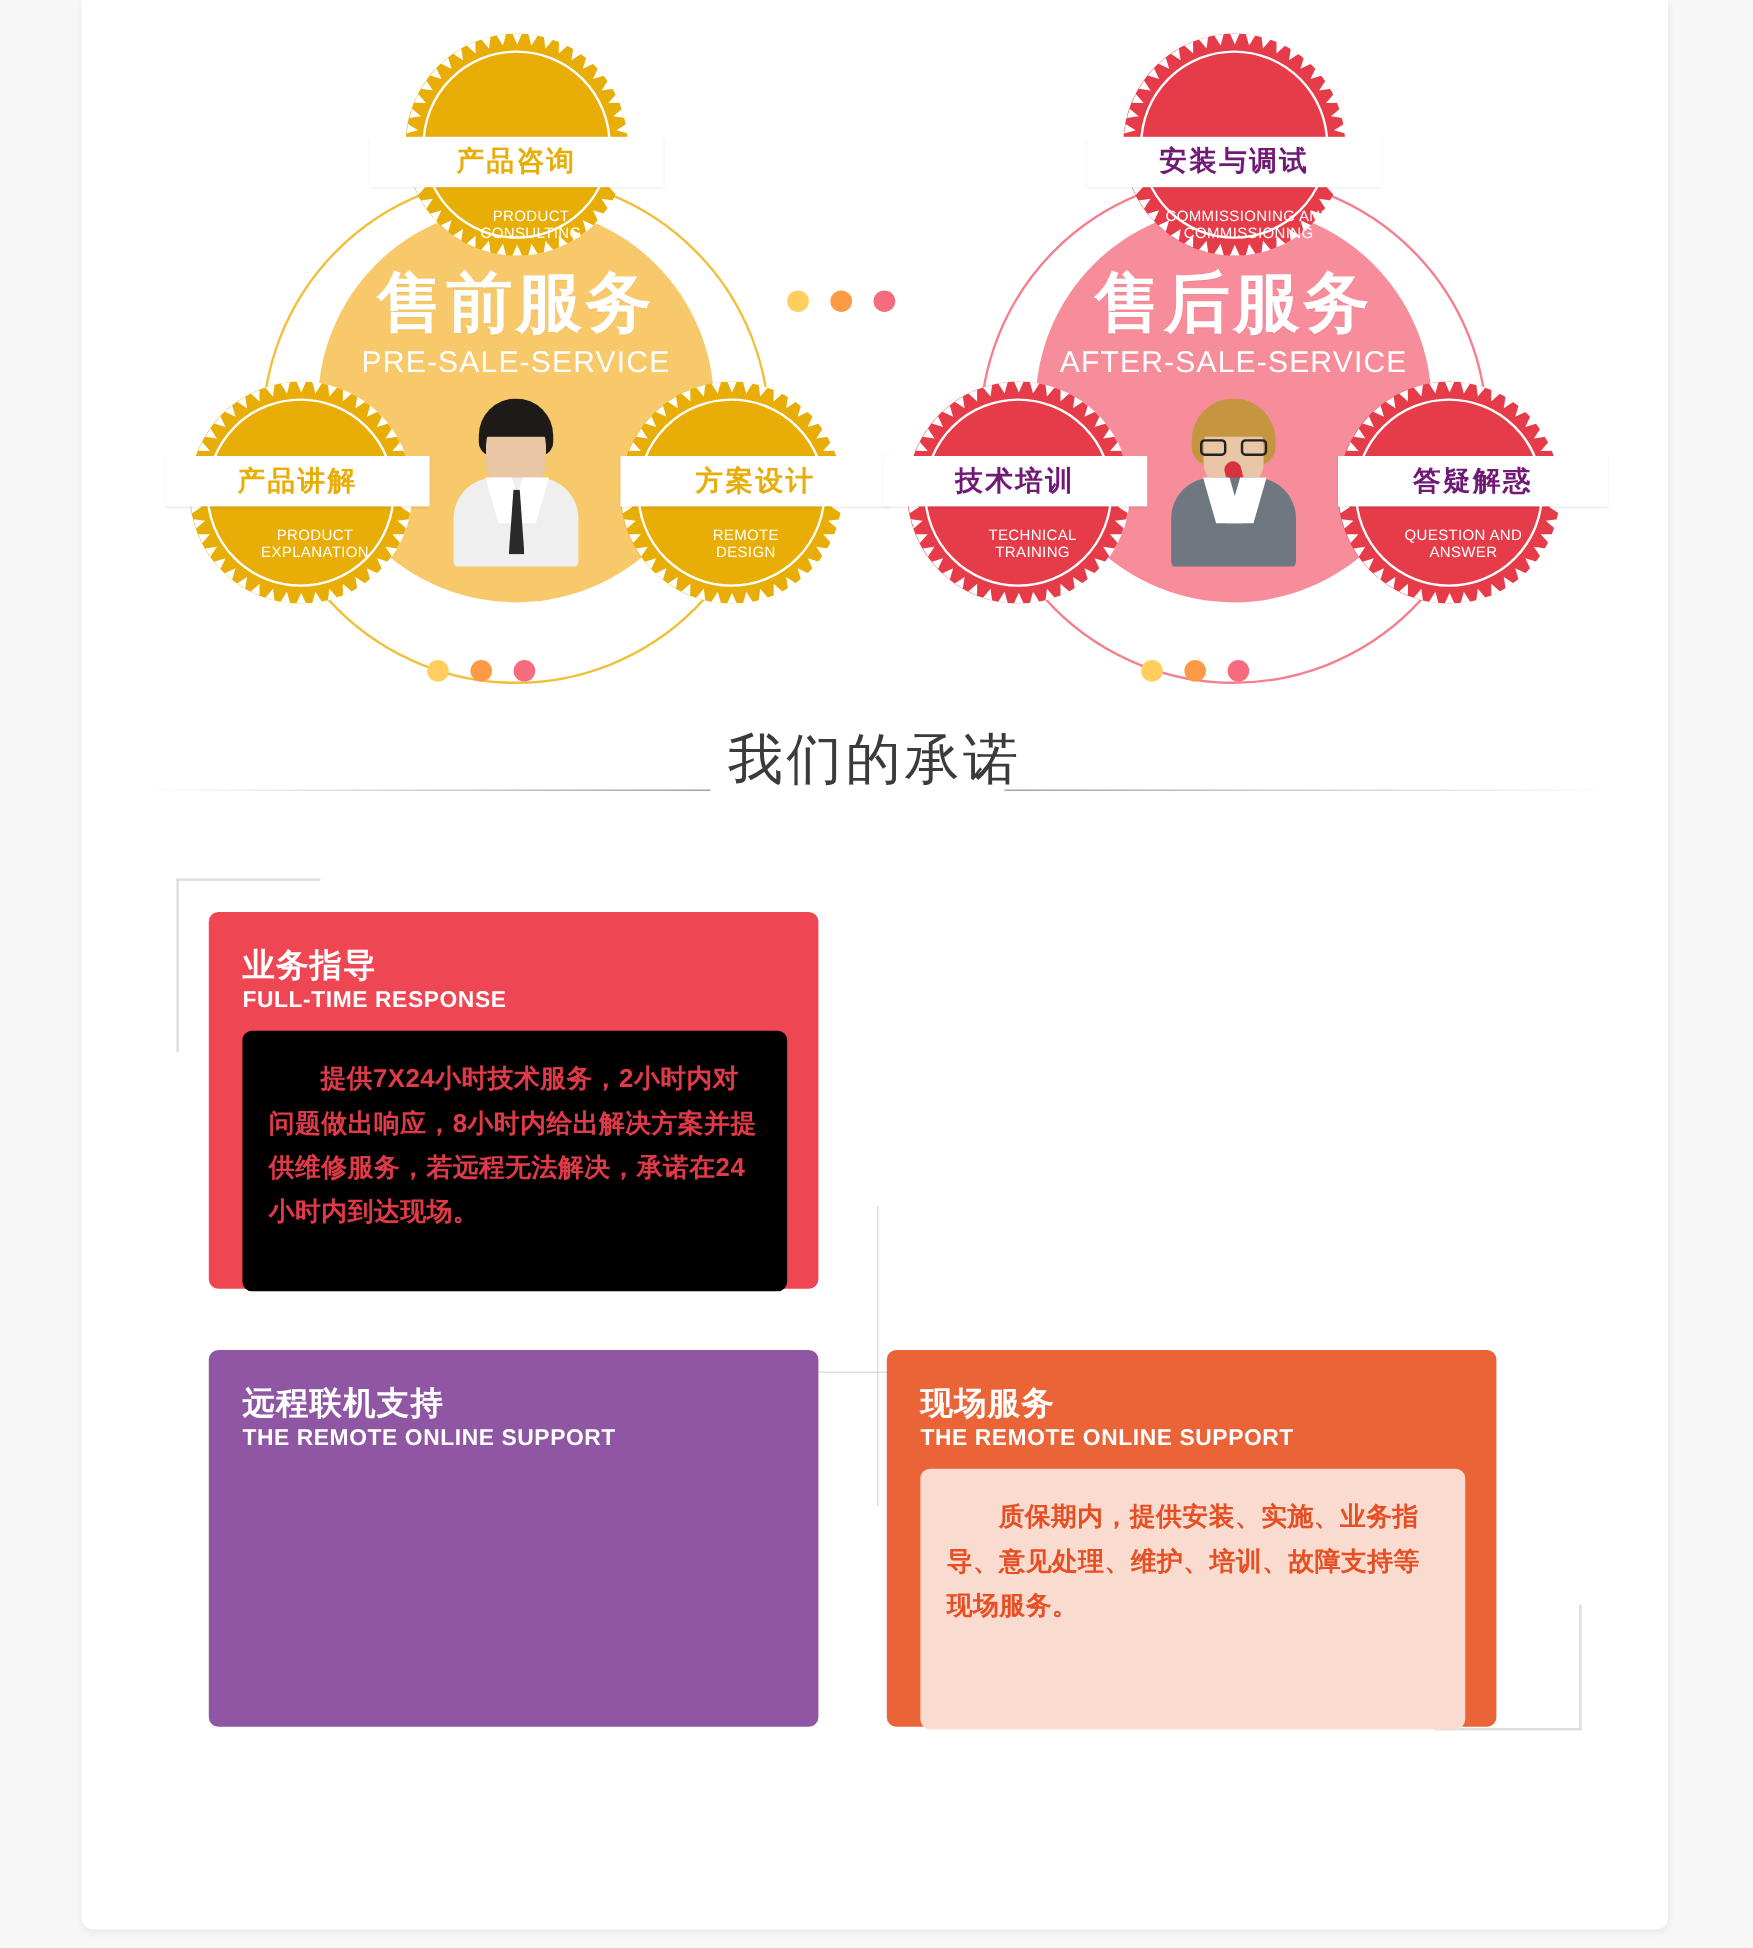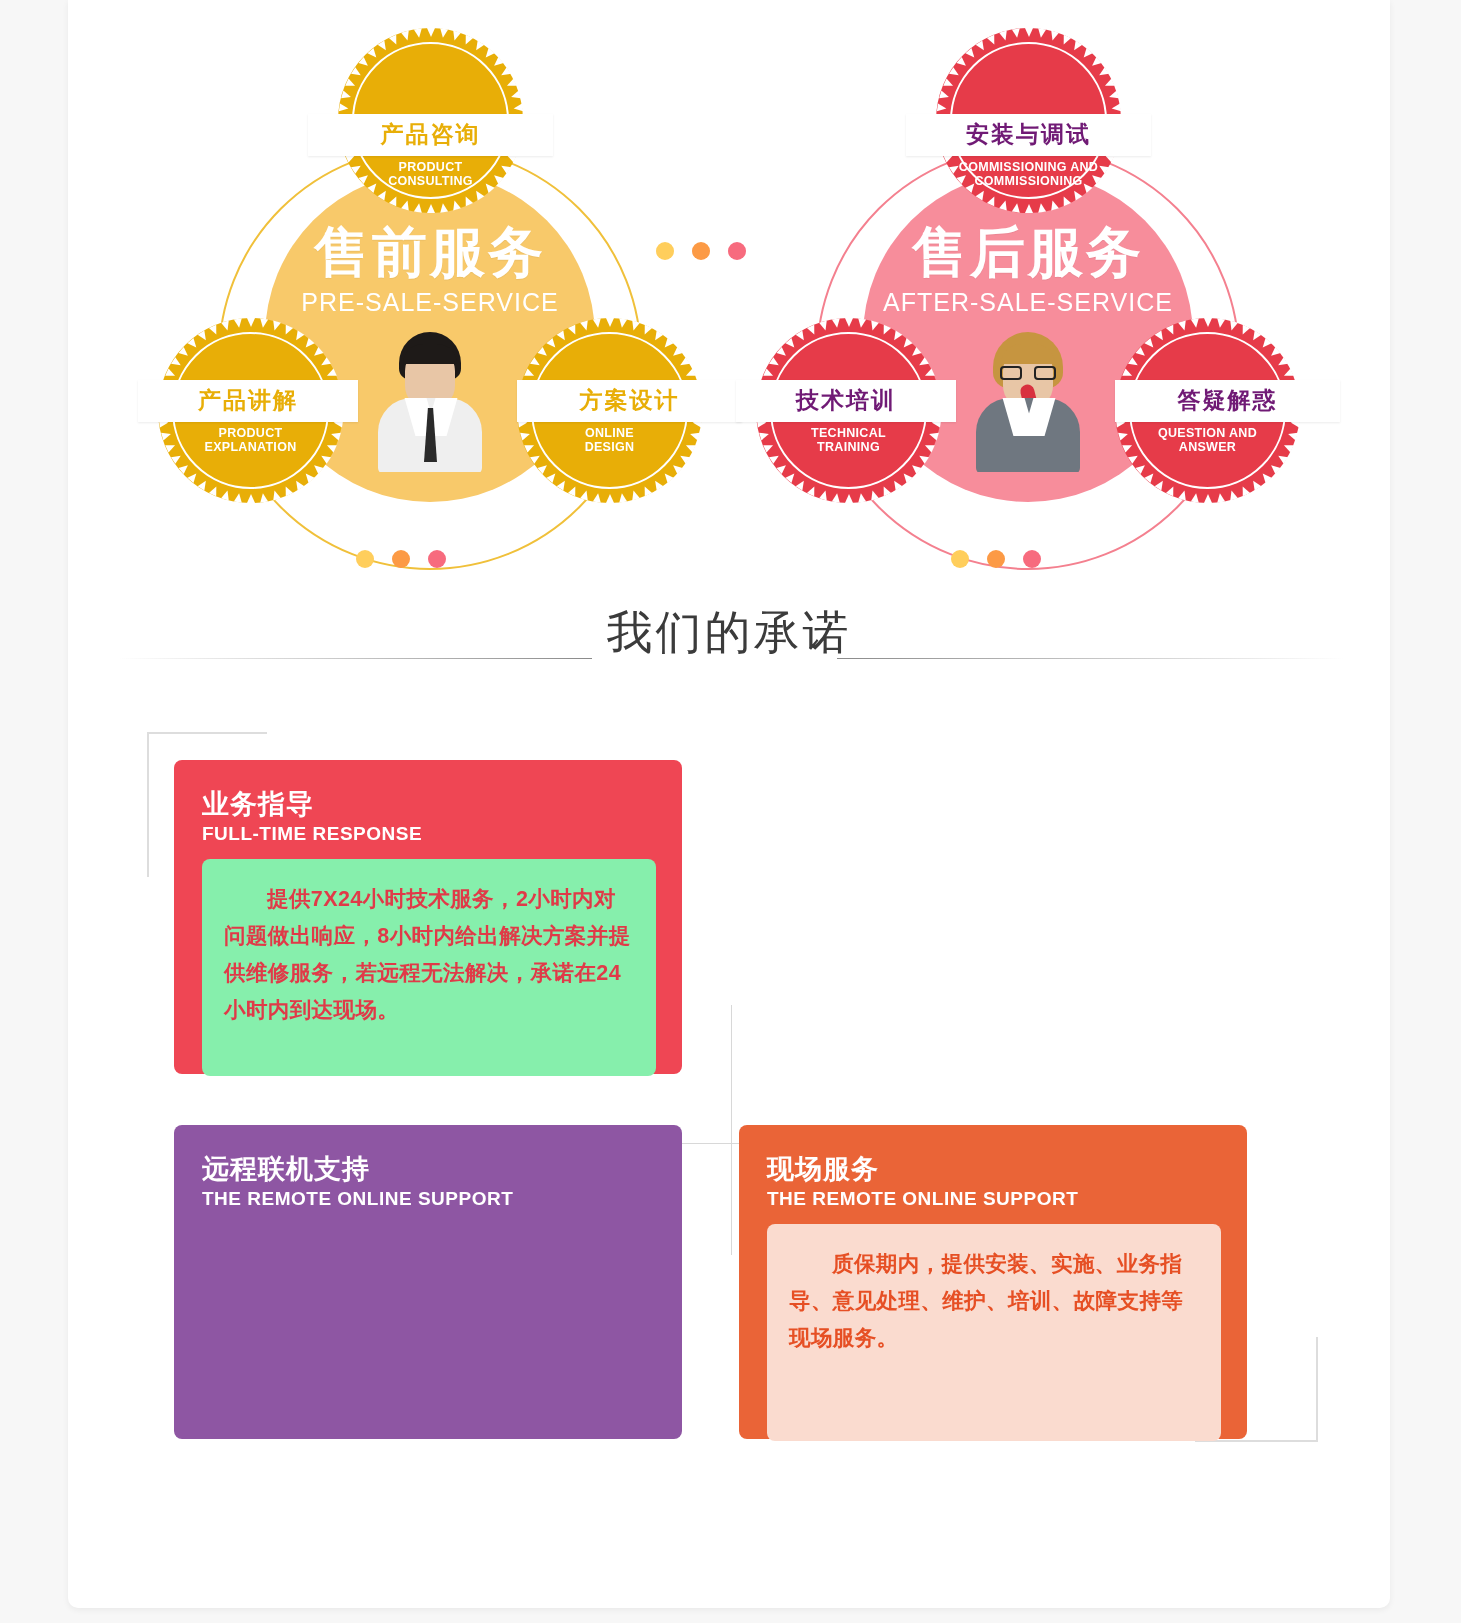--- a/index.html
+++ b/index.html
@@ -116,27 +116,28 @@
     color: #e8ae07;
     font-size: 23px;
     font-weight: bold;
     letter-spacing: 2px;
     white-space: nowrap;
   }
   .post .badge .ribbon .cn { color: #701a75; }
 
   .badge .sub {
     position: absolute;
-    left: 0; width: 100%;
+    left: 12px; width: 100%;
     text-align: center;
     color: #ffffff;
     font-size: 12.5px;
-    font-weight: bold;
+    font-weight: normal;
     line-height: 1.15;
     letter-spacing: 0.3px;
+    margin-top: 13px;
   }
 
   
   .badge.top   { left: 50%; margin-left: -92px; top: 14px; }
   .badge.top .ribbon { top: 86px; }
   .badge.top .sub    { top: 132px; }
 
   .badge.left  { left: 8px;  top: 304px; }
   .badge.left .ribbon { top: 62px; left: -20px; width: 220px; }
   .badge.left .sub    { top: 108px; }
@@ -290,21 +291,21 @@
     margin-top: 14px;
     height: 217px;
     border-radius: 8px;
     padding: 22px 22px 0 22px;
     font-size: 21.5px;
     line-height: 1.72;
     text-indent: 2em;
     letter-spacing: 0.4px;
     font-weight: bold;
   }
-  .card.c1 .body { background: #86efac; color: #e03a48; }
+  .card.c1 .body { background: #000000; color: #e03a48; }
   .card.c2 .body { background: #dde8c6; color: #5f7f22; }
   .card.c3 .body { background: #ded0e6; color: #7e3f99; }
   .card.c4 .body { background: #fadbcf; color: #e64f24; }
 </style>
 </head>
 <body>
 
 <div class="page">
 
   <div class="diagram-area">
@@ -476,21 +477,21 @@
             <i style="transform: rotate(327.273deg);"></i>
             <i style="transform: rotate(335.455deg);"></i>
             <i style="transform: rotate(343.636deg);"></i>
             <i style="transform: rotate(351.818deg);"></i>
           </div>
         <div class="inner-ring"></div>
         <div class="ribbon">
           <div class="cn">方案设计</div>
         </div>
         <div class="sub">
-          <div>ONLINE</div>
+          <div>REMOTE</div>
           <div>DESIGN</div>
         </div>
       </div>
 
       <div class="avatar">
         <div class="av-hair"></div>
         <div class="av-face"></div>
         <div class="av-fringe"></div>
         <div class="av-body"></div>
         <div class="av-collarL"></div>

